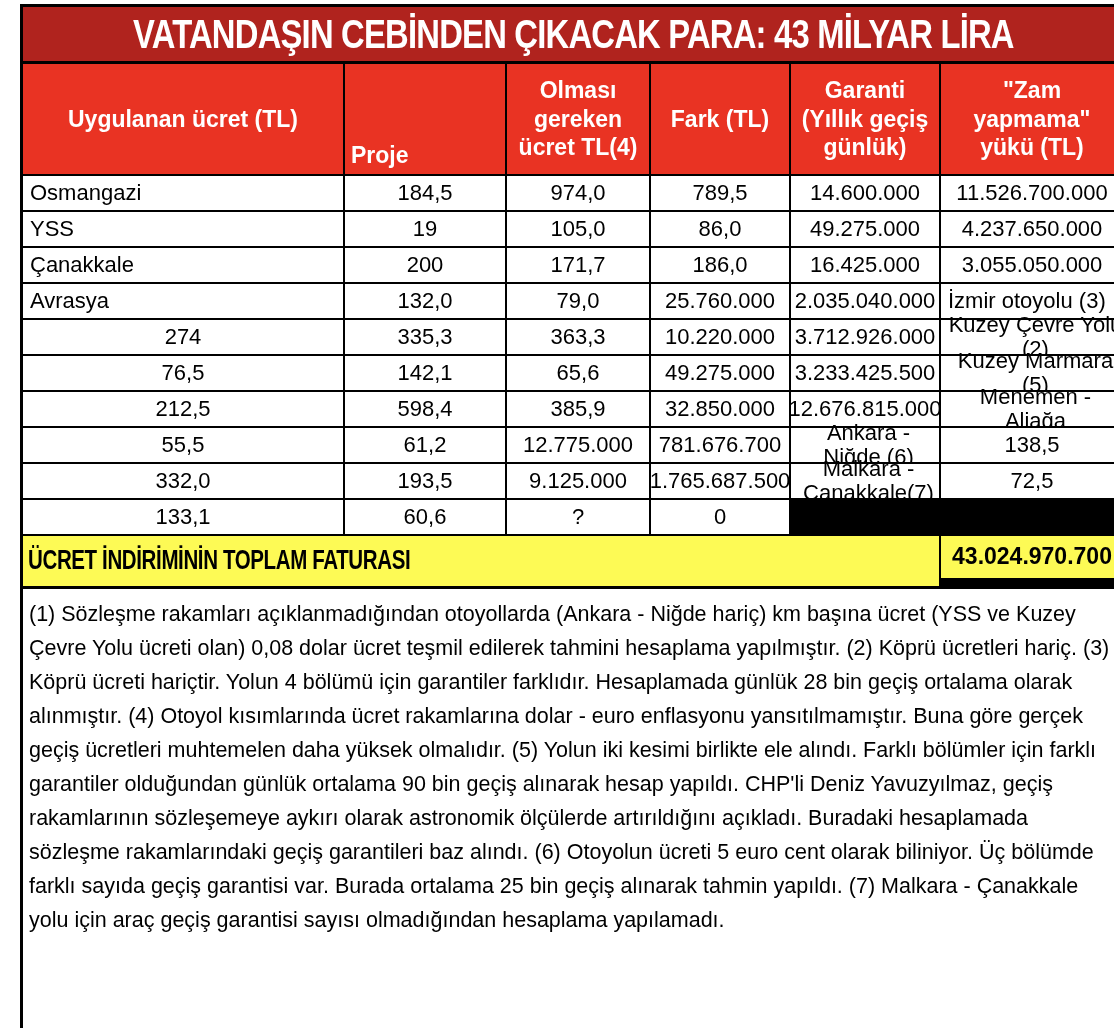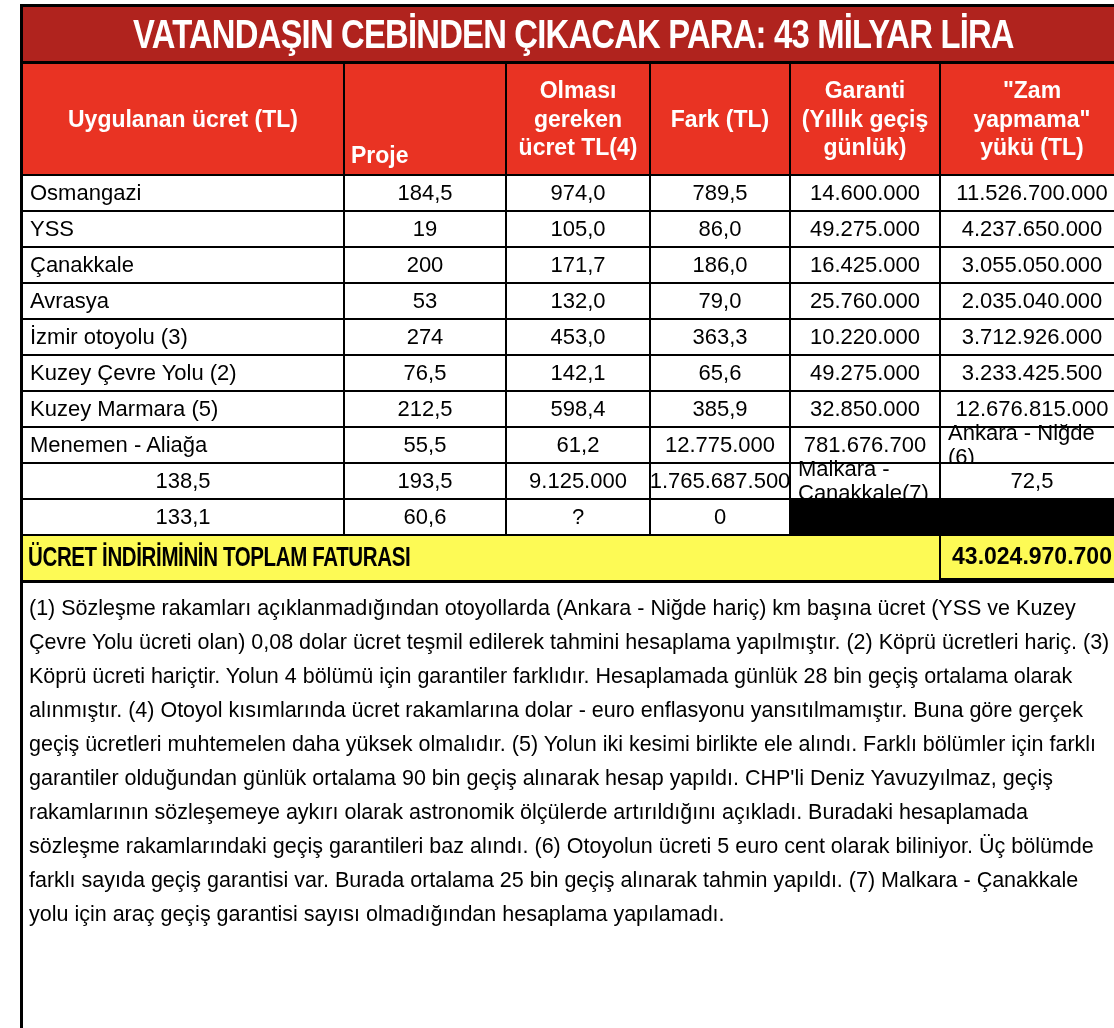--- a/index.html
+++ b/index.html
@@ -55,25 +55,25 @@
     line-height:1.25;
     padding:2px 4px;
   }
   .cell.header.proje{
     align-items:flex-end;
     justify-content:flex-start;
     text-align:left;
     padding:2px 6px 4px 6px;
   }
   .cell.data{height:34px;}
-  .cell.data.left{justify-content:flex-start;padding-left:7px;}
+  .cell.data.left{justify-content:flex-start;padding-left:7px;text-align:center;}
   .cell.total-label{
     grid-column:1/6;
     background:#fdfa55;
-    height:44px;
+    height:50px;
     justify-content:flex-start;
     padding-left:5px;
     overflow:hidden;
   }
   .cell.total-label span{
     font-weight:800;
     font-size:27px;
     letter-spacing:-0.5px;
     white-space:nowrap;
     transform:scaleX(0.76);
@@ -121,28 +121,27 @@
       <div class="cell data">86,0</div>
       <div class="cell data">49.275.000</div>
       <div class="cell data">4.237.650.000</div>
       <div class="cell data left">Çanakkale</div>
       <div class="cell data">200</div>
       <div class="cell data">171,7</div>
       <div class="cell data">186,0</div>
       <div class="cell data">16.425.000</div>
       <div class="cell data">3.055.050.000</div>
       <div class="cell data left">Avrasya</div>
-      <div class="cell data">53</div>
       <div class="cell data">132,0</div>
       <div class="cell data">79,0</div>
       <div class="cell data">25.760.000</div>
       <div class="cell data">2.035.040.000</div>
       <div class="cell data left">İzmir otoyolu (3)</div>
       <div class="cell data">274</div>
-      <div class="cell data">453,0</div>
+      <div class="cell data">335,3</div>
       <div class="cell data">363,3</div>
       <div class="cell data">10.220.000</div>
       <div class="cell data">3.712.926.000</div>
       <div class="cell data left">Kuzey Çevre Yolu (2)</div>
       <div class="cell data">76,5</div>
       <div class="cell data">142,1</div>
       <div class="cell data">65,6</div>
       <div class="cell data">49.275.000</div>
       <div class="cell data">3.233.425.500</div>
       <div class="cell data left">Kuzey Marmara (5)</div>
@@ -151,20 +150,21 @@
       <div class="cell data">385,9</div>
       <div class="cell data">32.850.000</div>
       <div class="cell data">12.676.815.000</div>
       <div class="cell data left">Menemen - Aliağa</div>
       <div class="cell data">55,5</div>
       <div class="cell data">61,2</div>
       <div class="cell data">12.775.000</div>
       <div class="cell data">781.676.700</div>
       <div class="cell data left">Ankara - Niğde (6)</div>
       <div class="cell data">138,5</div>
+      <div class="cell data">332,0</div>
       <div class="cell data">193,5</div>
       <div class="cell data">9.125.000</div>
       <div class="cell data">1.765.687.500</div>
       <div class="cell data left">Malkara - Çanakkale(7)</div>
       <div class="cell data">72,5</div>
       <div class="cell data">133,1</div>
       <div class="cell data">60,6</div>
       <div class="cell data">?</div>
       <div class="cell data">0</div>
       <div class="cell total-label">

